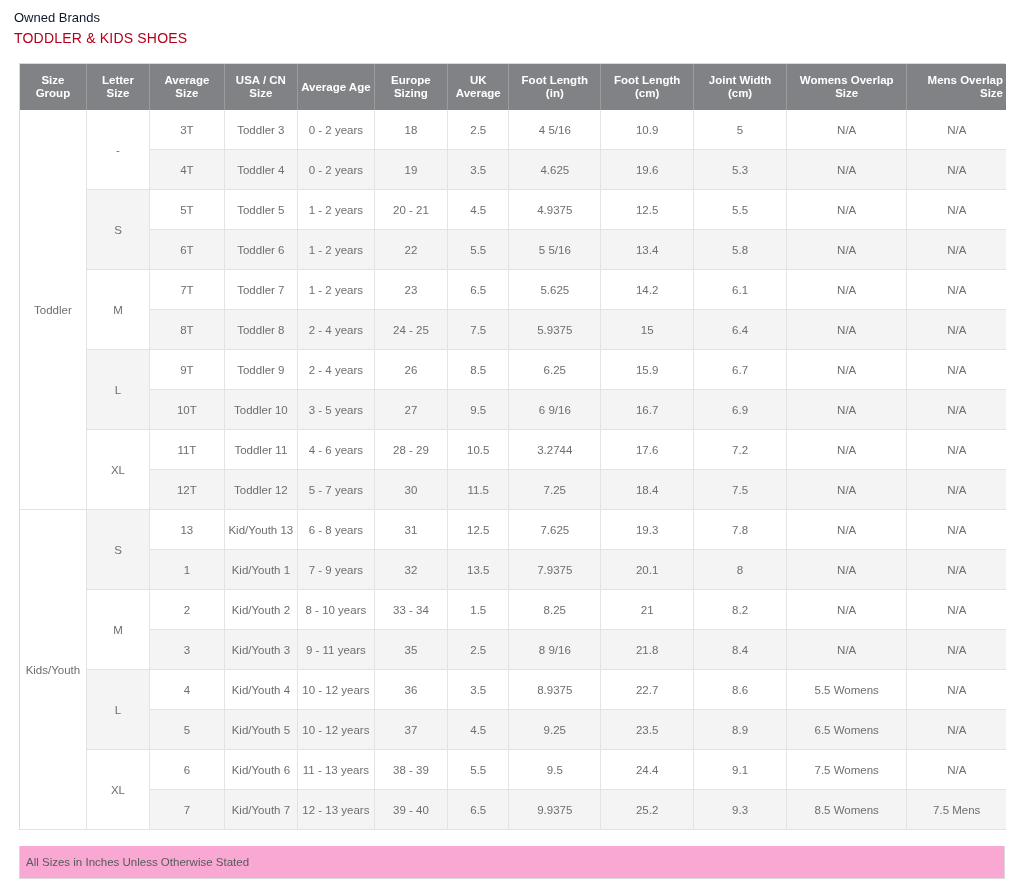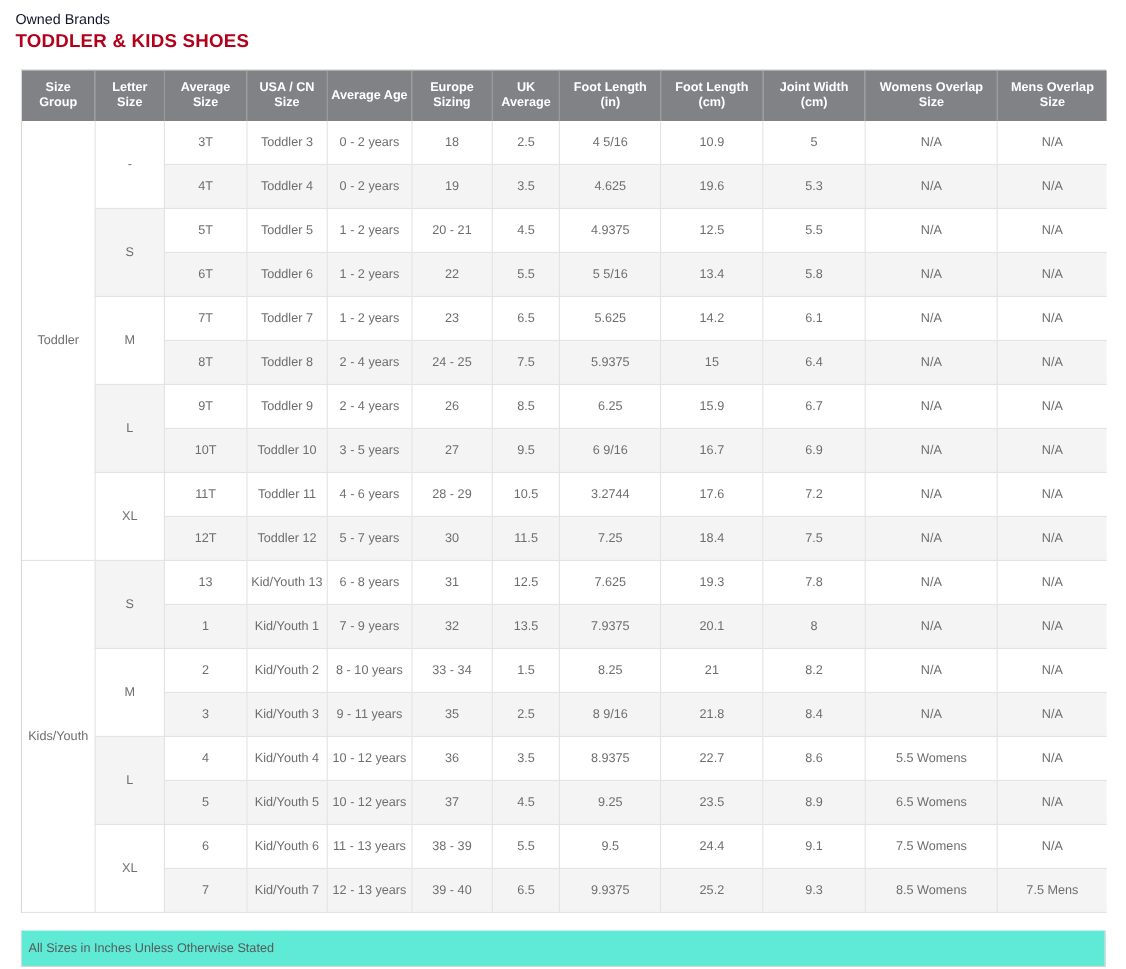--- a/index.html
+++ b/index.html
@@ -22,22 +22,22 @@
   }
   .header {
     padding: 10px 0 0 14px;
   }
   .header .brandline {
     font-size: 13px;
     color: #0f172a;
     line-height: 16px;
   }
   .header .title {
-    font-size: 17px;
-    font-weight: bold;
+    font-size: 14px;
+    font-weight: normal;
     color: #b3001b;
     letter-spacing: 0.2px;
     line-height: 20px;
     margin-top: 2px;
   }
   .table-wrap {
     margin: 15px 19px 16px 19px;
     border: 1px solid #d9d9d9;
     border-bottom: none;
   }
@@ -53,20 +53,21 @@
     font-size: 11.5px;
     font-weight: bold;
     line-height: 13px;
     padding: 10px 3px;
     text-align: center;
     vertical-align: middle;
     border-right: 1px solid #9a9c9e;
   }
   table.sizechart thead th:last-child {
     border-right: none;
+    text-align: right;
   }
   table.sizechart td {
     text-align: center;
     vertical-align: middle;
     padding: 9px 3px;
     border-right: 1px solid #e3e3e3;
     border-bottom: 1px solid #e3e3e3;
     color: #6d6e71;
     font-size: 11.5px;
     line-height: 14px;
@@ -83,21 +84,21 @@
     color: #6d6e71;
   }
   td.letter-cell.shaded,
   td.group-cell.shaded {
     background: #f4f4f4;
   }
   .footer-note {
     margin: 16px 19px;
     border: 1px solid #d9d9d9;
     border-top: none;
-    background: #5eead4;
+    background: #f9a8d4;
     font-size: 11.5px;
     color: #58595b;
     padding: 9px 8px 9px 6px;
     line-height: 14px;
   }
   .col-size-group { width: 65px; }
   .col-letter { width: 62px; }
   .col-numeric { width: 73px; }
   .col-usacn { width: 72px; }
   .col-avgage { width: 75px; }

